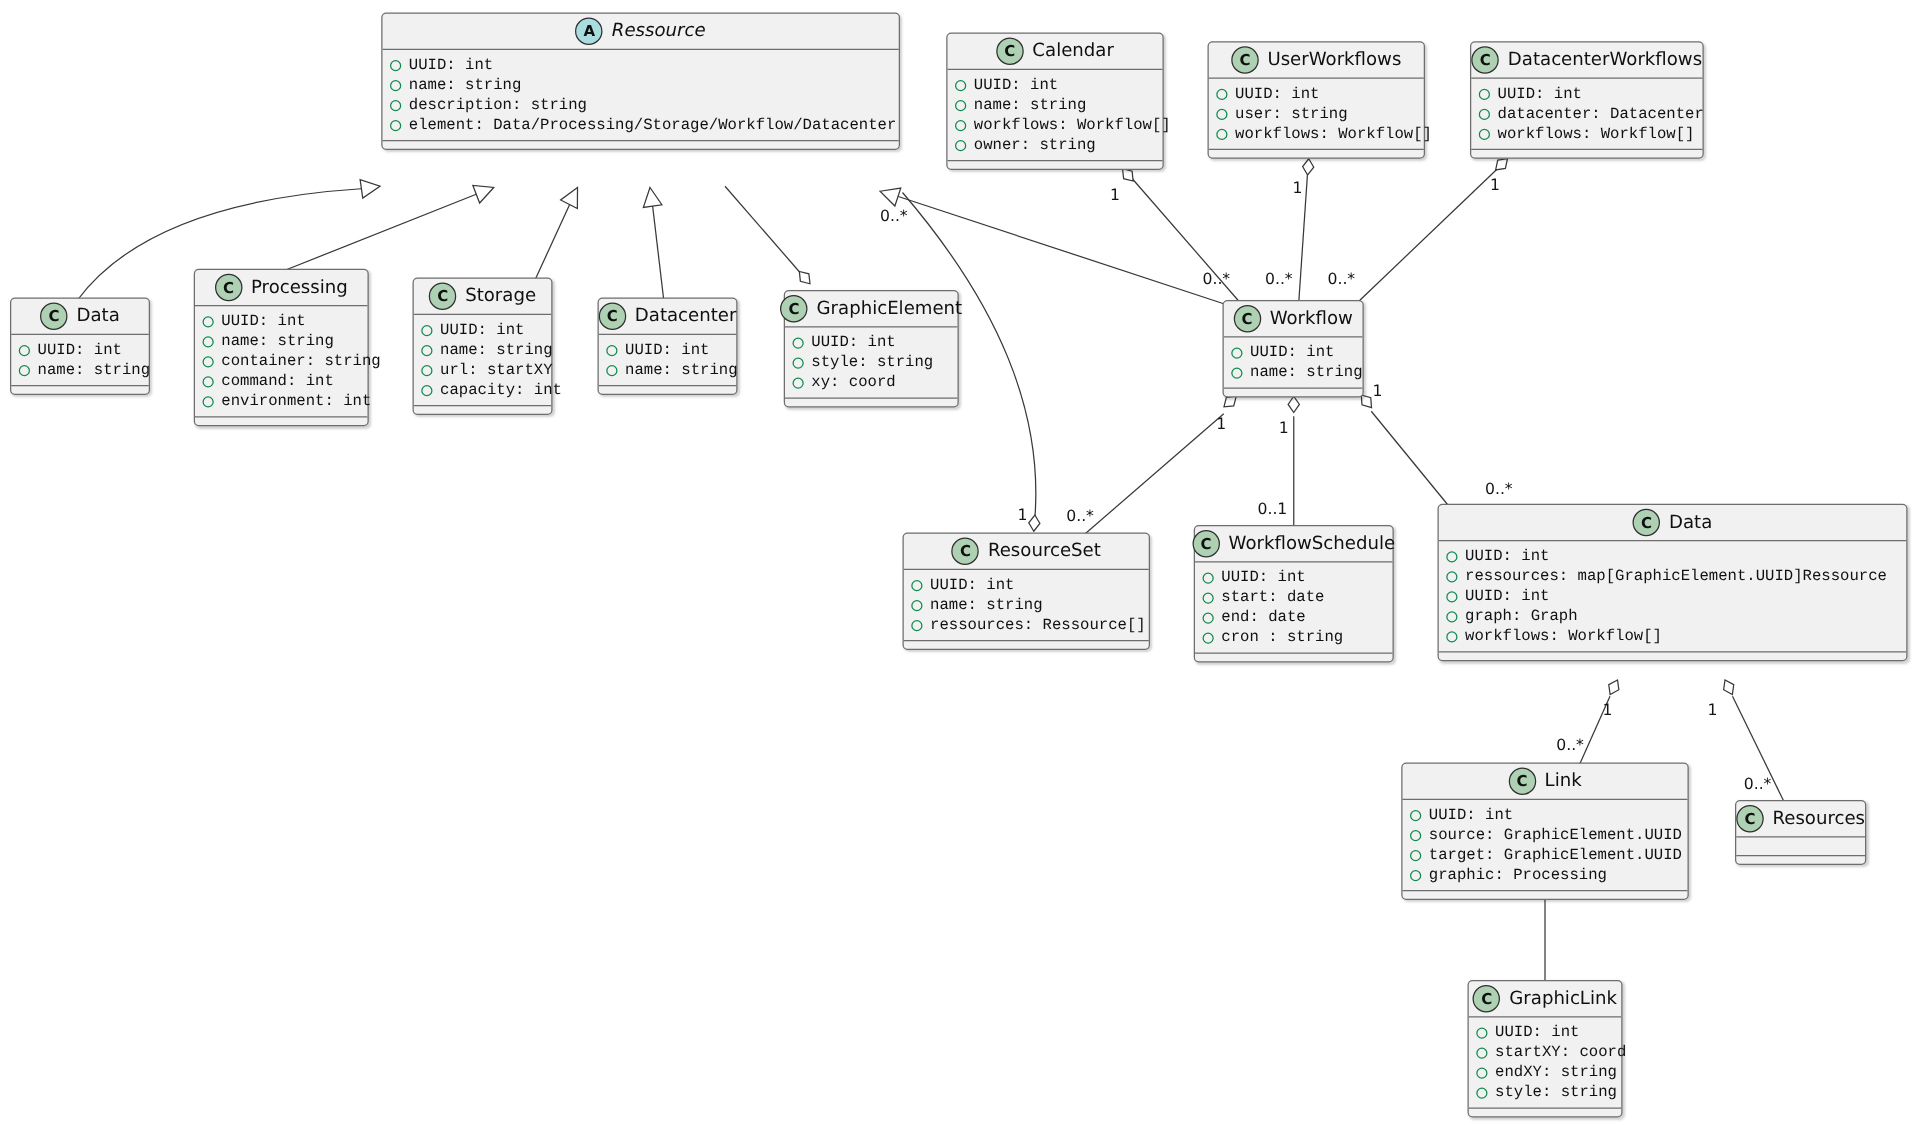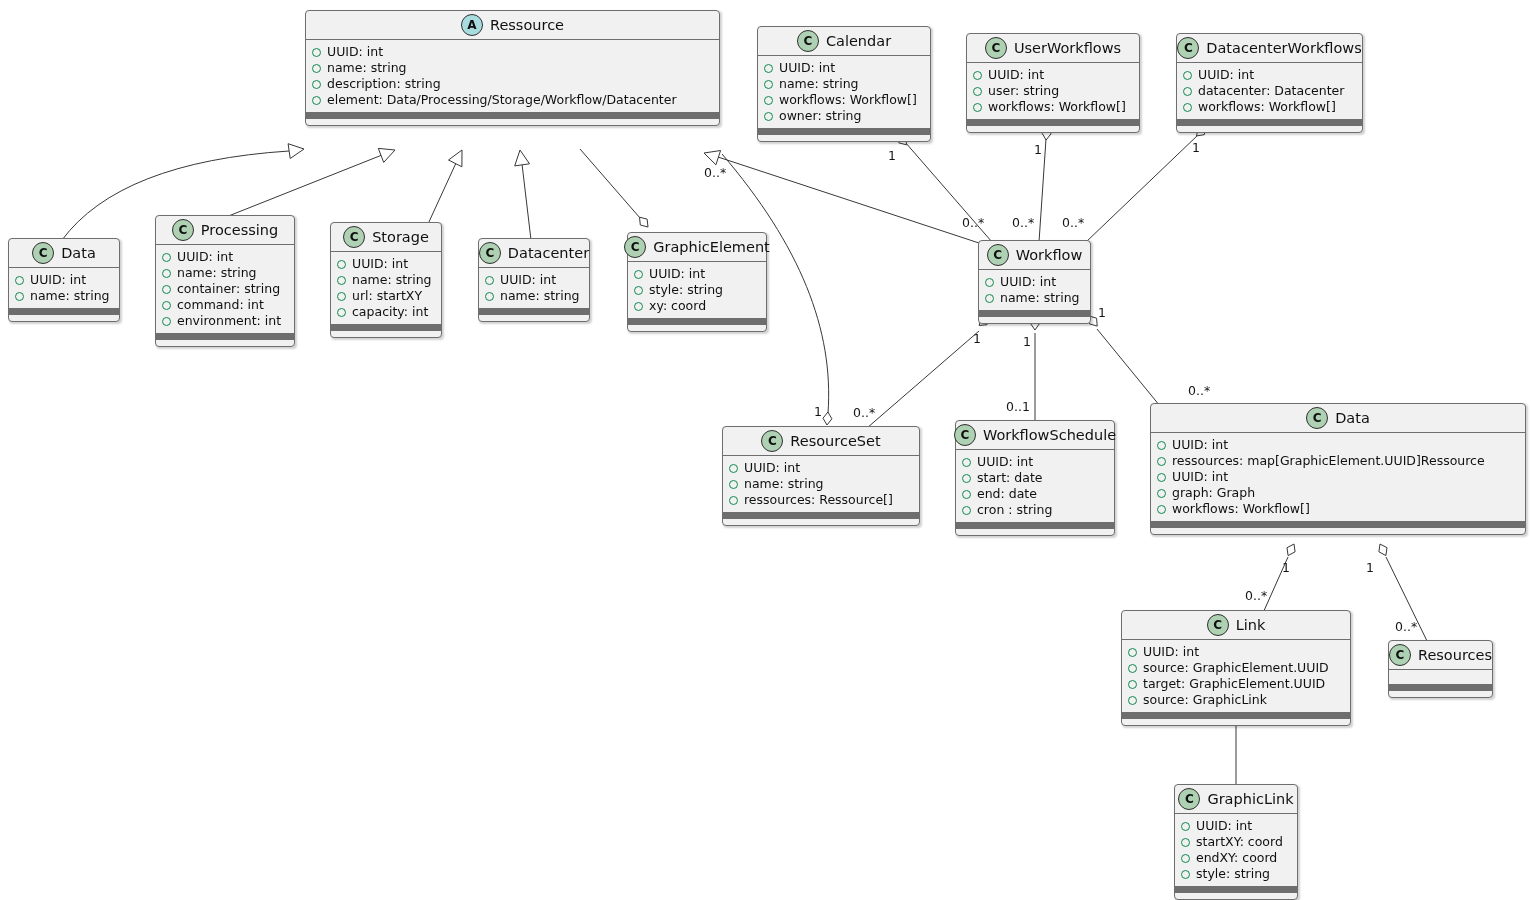--- a/index.html
+++ b/index.html
@@ -10,22 +10,22 @@
   #edge-layer polygon.deco{fill:#ffffff;stroke:#383838;stroke-width:1;}
   #edge-layer text{font-family:"DejaVu Sans",sans-serif;font-size:12.5px;fill:#151515;}
   .uml-class{position:absolute;z-index:2;background:#F1F1F1;border:1px solid #6e6e6e;
              border-radius:4px;box-shadow:1.5px 1.5px 2px rgba(0,0,0,.18);box-sizing:border-box;}
   .cls-header{display:flex;align-items:center;justify-content:center;gap:7px;
               padding:3px 8px;border-bottom:1px solid #6e6e6e;min-height:21px;}
   .cls-icon{width:20px;height:20px;border-radius:50%;border:1px solid #2f2f2f;
             display:flex;align-items:center;justify-content:center;
             font-weight:bold;font-size:12px;color:#101010;flex:0 0 auto;}
   .cls-name{font-size:14.5px;color:#101010;white-space:nowrap;}
-  .uml-class.abstract .cls-name{}
-  .cls-attrs{padding:4px 8px 4px 6px;border-bottom:7px solid #d946ef;min-height:6px;}
+  .uml-class.abstract .cls-name{font-style:italic;}
+  .cls-attrs{padding:4px 8px 4px 6px;border-bottom:1px solid #d946ef;min-height:6px;font-family:Liberation Mono, monospace;}
   .attr-row{display:flex;align-items:center;gap:6px;font-size:12.5px;line-height:16px;
             color:#101010;white-space:nowrap;}
   .attr-dot{width:7px;height:7px;border-radius:50%;border:1.5px solid #0E8A4D;
             flex:0 0 auto;background:transparent;}
   .cls-footer{height:6px;}
 </style>
 </head>
 <body>
 
 <div id="stage">
@@ -386,21 +386,21 @@
         <div class="attr-row">
           <span class="attr-dot" style="border-color: rgb(14, 138, 77);"></span>
           <span>source: GraphicElement.UUID</span>
         </div>
         <div class="attr-row">
           <span class="attr-dot" style="border-color: rgb(14, 138, 77);"></span>
           <span>target: GraphicElement.UUID</span>
         </div>
         <div class="attr-row">
           <span class="attr-dot" style="border-color: rgb(14, 138, 77);"></span>
-          <span>source: GraphicLink</span>
+          <span>graphic: Processing</span>
         </div>
       </div>
       <div class="cls-footer"></div>
     </div>
     <div class="uml-class" style="left: 1388px; top: 640px; width: 105px; background: rgb(241, 241, 241); border-color: rgb(110, 110, 110);">
       <div class="cls-header">
         <span class="cls-icon" style="background: rgb(173, 209, 178);">C</span>
         <span class="cls-name">Resources</span>
       </div>
       <div class="cls-attrs" style="border-color: rgb(110, 110, 110);"></div>
@@ -415,21 +415,21 @@
         <div class="attr-row">
           <span class="attr-dot" style="border-color: rgb(14, 138, 77);"></span>
           <span>UUID: int</span>
         </div>
         <div class="attr-row">
           <span class="attr-dot" style="border-color: rgb(14, 138, 77);"></span>
           <span>startXY: coord</span>
         </div>
         <div class="attr-row">
           <span class="attr-dot" style="border-color: rgb(14, 138, 77);"></span>
-          <span>endXY: coord</span>
+          <span>endXY: string</span>
         </div>
         <div class="attr-row">
           <span class="attr-dot" style="border-color: rgb(14, 138, 77);"></span>
           <span>style: string</span>
         </div>
       </div>
       <div class="cls-footer"></div>
     </div>
   </div>
 

